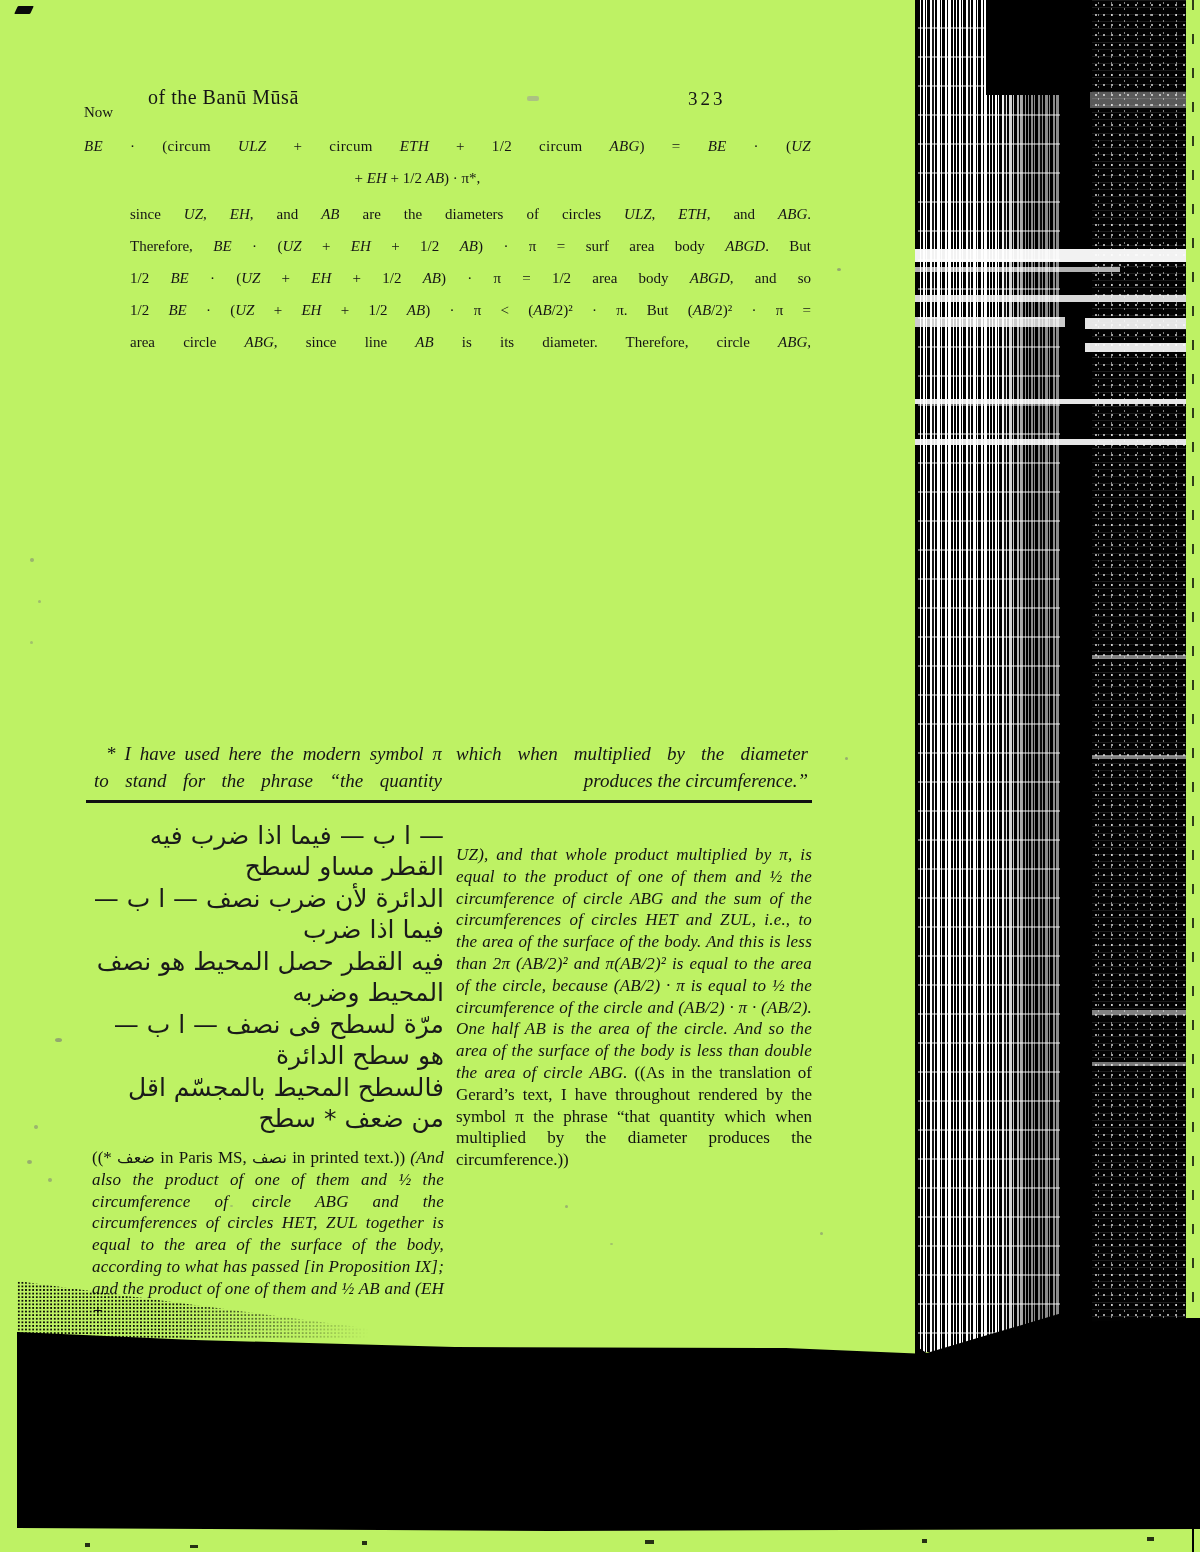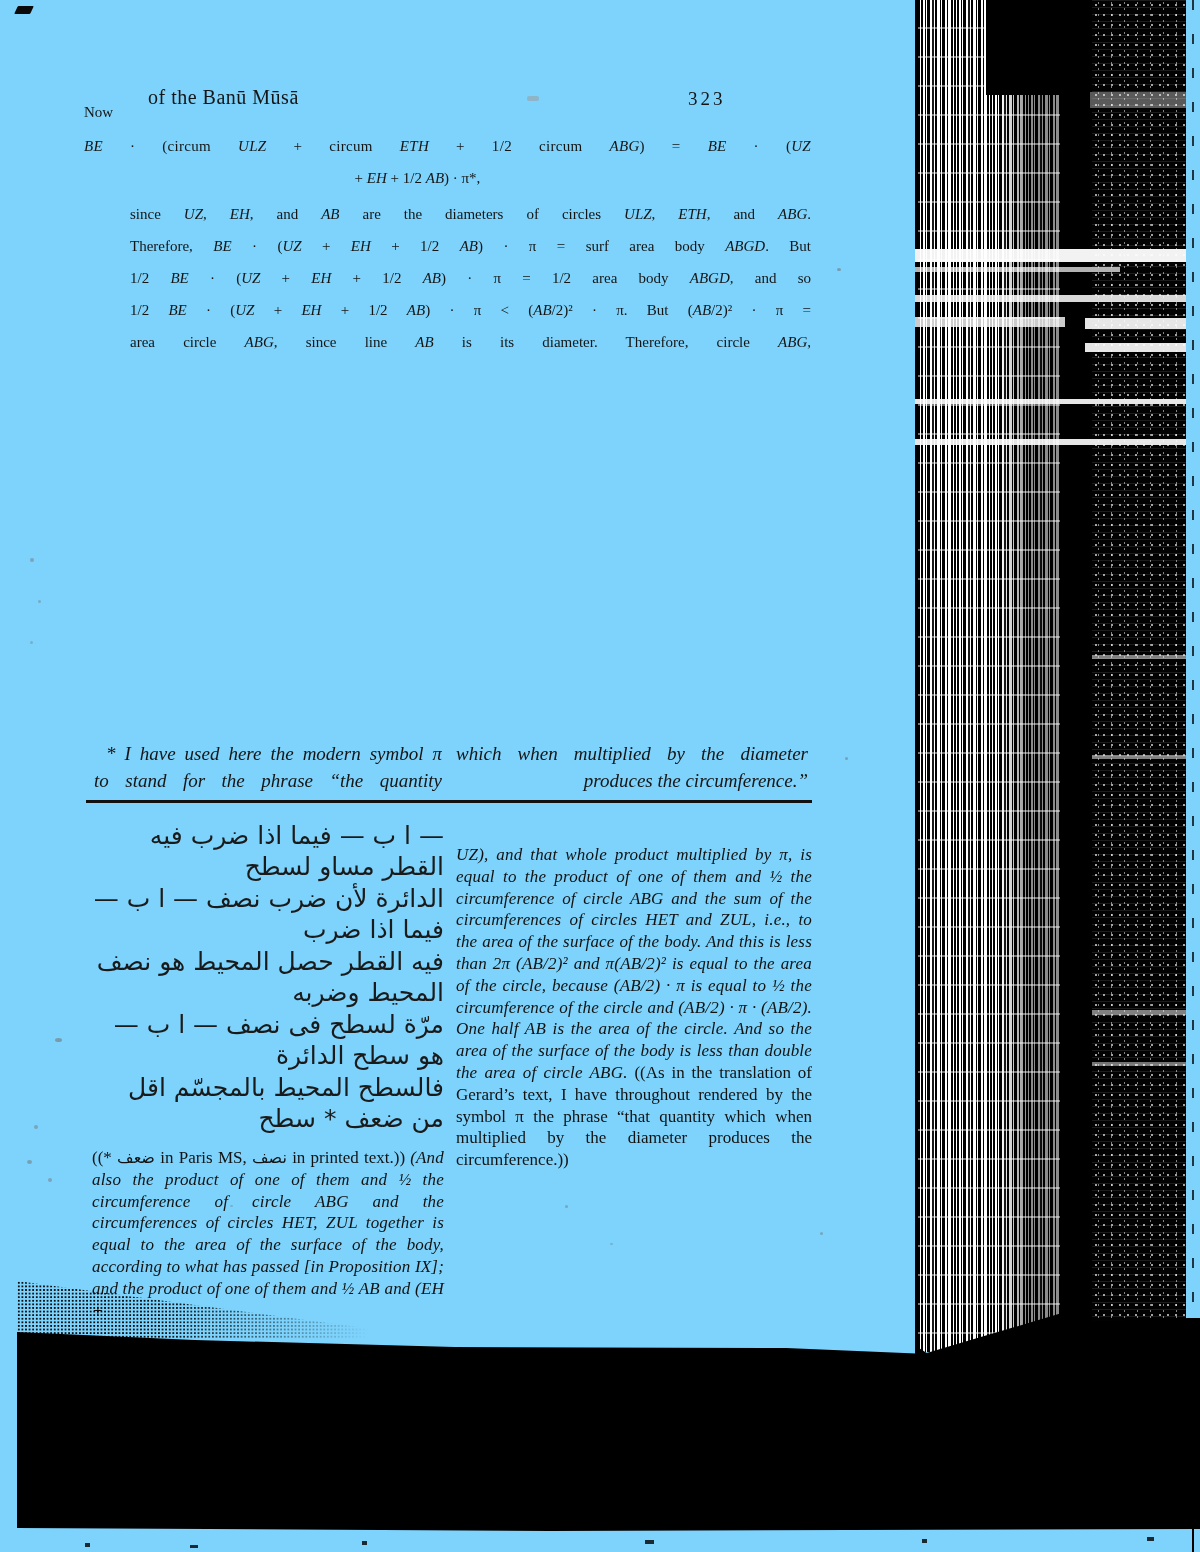--- a/index.html
+++ b/index.html
@@ -1,17 +1,17 @@
 <!DOCTYPE html>
 <html><head>
 <meta charset="utf-8">
 <style>
   html,body{margin:0;padding:0;background:#e8e8e8;}
   .page{
-    position:relative; width:1200px; height:1552px; background:#7dd3fc;
+    position:relative; width:1200px; height:1552px; background:#bef264;
     font-family:"Liberation Serif","DejaVu Serif",serif; color:#151515;
     overflow:hidden; margin:0 auto;
   }
   
   .running-head{position:absolute; left:148px; top:86px; font-size:20px; letter-spacing:.5px;}
   .page-number{position:absolute; left:688px; top:88px; font-size:19px; letter-spacing:3px;}
   .head-speck{position:absolute; left:527px; top:96px; width:12px; height:5px; background:#9a9a9a; opacity:.55; border-radius:2px;}
   
   .main-block{position:absolute; left:84px; top:96px; width:727px; font-size:15px; line-height:32px;}
   .now-line{margin-bottom:2px;}

